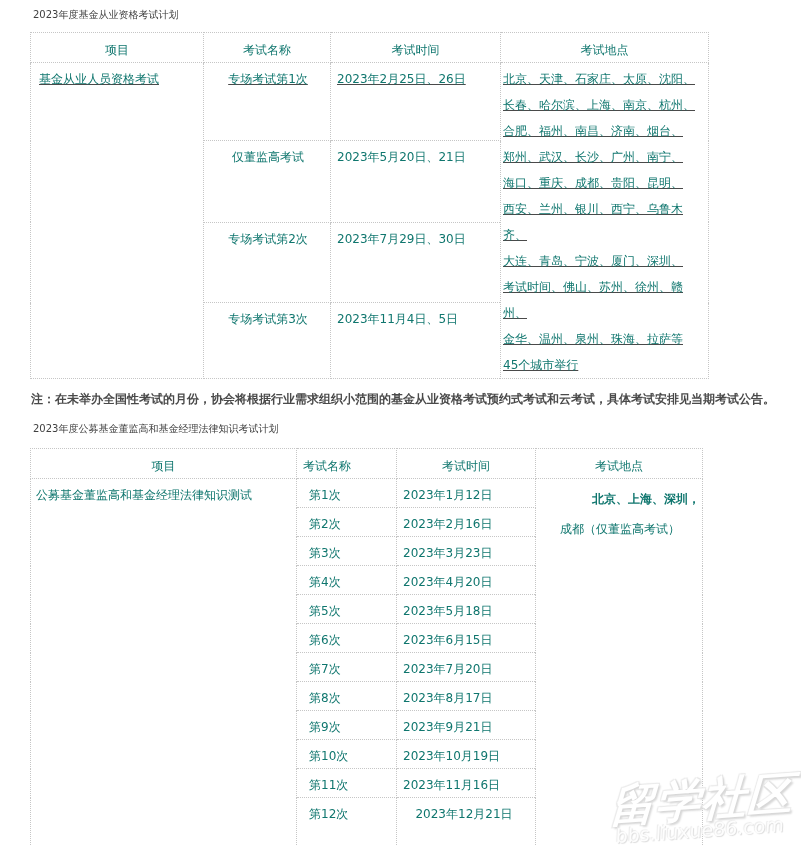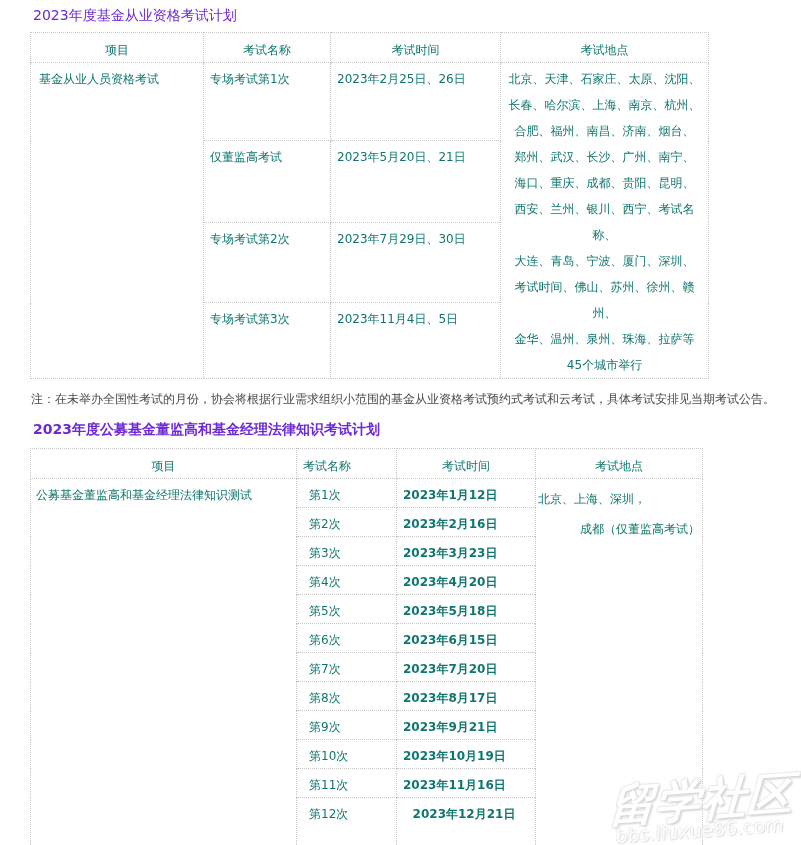--- a/index.html
+++ b/index.html
@@ -3,50 +3,50 @@
 <meta charset="utf-8">
 <style>
   html, body { margin:0; padding:0; background:#ffffff; }
   body {
     width:801px; height:845px; overflow:hidden;
     font-family:"DejaVu Sans", sans-serif;
     color:#4a4a4a;
   }
   .page { position:relative; width:801px; height:845px; box-sizing:border-box; padding:7px 0 0 30px; }
 
-  .doc-title { font-size:14px; color:#6d28d9; margin:0 0 9px 3px; line-height:16px; }
-  .note-line { font-size:12px; color:#4a4a4a; margin:12px 0 0 1px; line-height:17px; white-space:nowrap; }
-  .title2 { margin-top:13px;font-weight:bold; }
+  .doc-title { font-size:10px; color:#404040; margin:0 0 9px 3px; line-height:16px; }
+  .note-line { font-size:12px; color:#4a4a4a; margin:12px 0 0 1px; line-height:17px; white-space:nowrap;font-weight:bold; }
+  .title2 { margin-top:13px; }
 
   table { border-collapse:collapse; table-layout:fixed; margin-top:0; }
   .tbl2 { margin-top:11px; }
   th, td {
     border:1px dotted #c6c6c6;
     font-size:12px; font-weight:normal; color:#0f766e;
     vertical-align:top; box-sizing:border-box; padding:0;
     overflow:hidden;
   }
   th { text-align:center; padding-top:9px; height:30px; }
   th.th-left { text-align:left; padding-left:6px; }
 
-  tr.r1 { height:65px; } tr.r2 { height:68px; } tr.r3 { height:67px; } tr.r4 { height:63px; }
+  tr.r1 { height:65px;text-decoration:underline; } tr.r2 { height:68px; } tr.r3 { height:67px; } tr.r4 { height:63px; }
   tr.rr { height:29px; } tr.rlast { height:81px; }
 
   td.cell-project  { padding:8px 4px 0 8px; }
-  td.cell-name     { padding:8px 4px 0 6px; }
+  td.cell-name     { padding:8px 4px 0 6px;text-align:center; }
   td.cell-time     { padding:8px 4px 0 6px; }
-  td.cell-loc      { padding:3px 2px 0 2px; text-align:center; line-height:26px; }
+  td.cell-loc      { padding:3px 2px 0 2px; text-align:left; line-height:26px; }
 
   td.cell-project2 { padding:8px 4px 0 5px; }
   td.cell-name2    { padding:8px 4px 0 12px; }
-  td.cell-time2    { padding:8px 4px 0 6px;font-weight:bold; }
+  td.cell-time2    { padding:8px 4px 0 6px; }
   td.cell-time2.center { text-align:center; padding-left:0; }
   td.cell-loc2     { padding:5px 2px 0 2px; line-height:30px; }
-  .loc2-line1 { text-align:left; }
-  .loc2-line2 { text-align:right; padding-left:2px; }
+  .loc2-line1 { text-align:right;font-weight:bold; }
+  .loc2-line2 { text-align:center; padding-left:2px; }
 
   .watermark {
     position:absolute; right:0px; bottom:4px; width:200px;
     text-align:center; transform:rotate(-4deg) skewX(-7deg);
     pointer-events:none;
   }
   .wm-brand {
     font-size:45px; font-weight:bold; font-style:italic; line-height:1;
     color:#ffffff; letter-spacing:1px; white-space:nowrap;
     text-shadow:2px 2px 2px #d7d7d7, -1px -1px 1px #ececec, 1px -1px 1px #e3e3e3, -1px 1px 1px #e3e3e3;
@@ -82,21 +82,21 @@
       <tr class="r1">
         <td class="cell-project" rowspan="4">基金从业人员资格考试</td>
         <td class="cell-name">专场考试第1次</td>
         <td class="cell-time">2023年2月25日、26日</td>
         <td class="cell-loc" rowspan="4">
           <div>北京、天津、石家庄、太原、沈阳、</div>
           <div>长春、哈尔滨、上海、南京、杭州、</div>
           <div>合肥、福州、南昌、济南、烟台、</div>
           <div>郑州、武汉、长沙、广州、南宁、</div>
           <div>海口、重庆、成都、贵阳、昆明、</div>
-          <div>西安、兰州、银川、西宁、考试名称、</div>
+          <div>西安、兰州、银川、西宁、乌鲁木齐、</div>
           <div>大连、青岛、宁波、厦门、深圳、</div>
           <div>考试时间、佛山、苏州、徐州、赣州、</div>
           <div>金华、温州、泉州、珠海、拉萨等</div>
           <div>45个城市举行</div>
         </td>
       </tr>
       <tr class="r2">
         <td class="cell-name">仅董监高考试</td>
         <td class="cell-time">2023年5月20日、21日</td>
       </tr>

